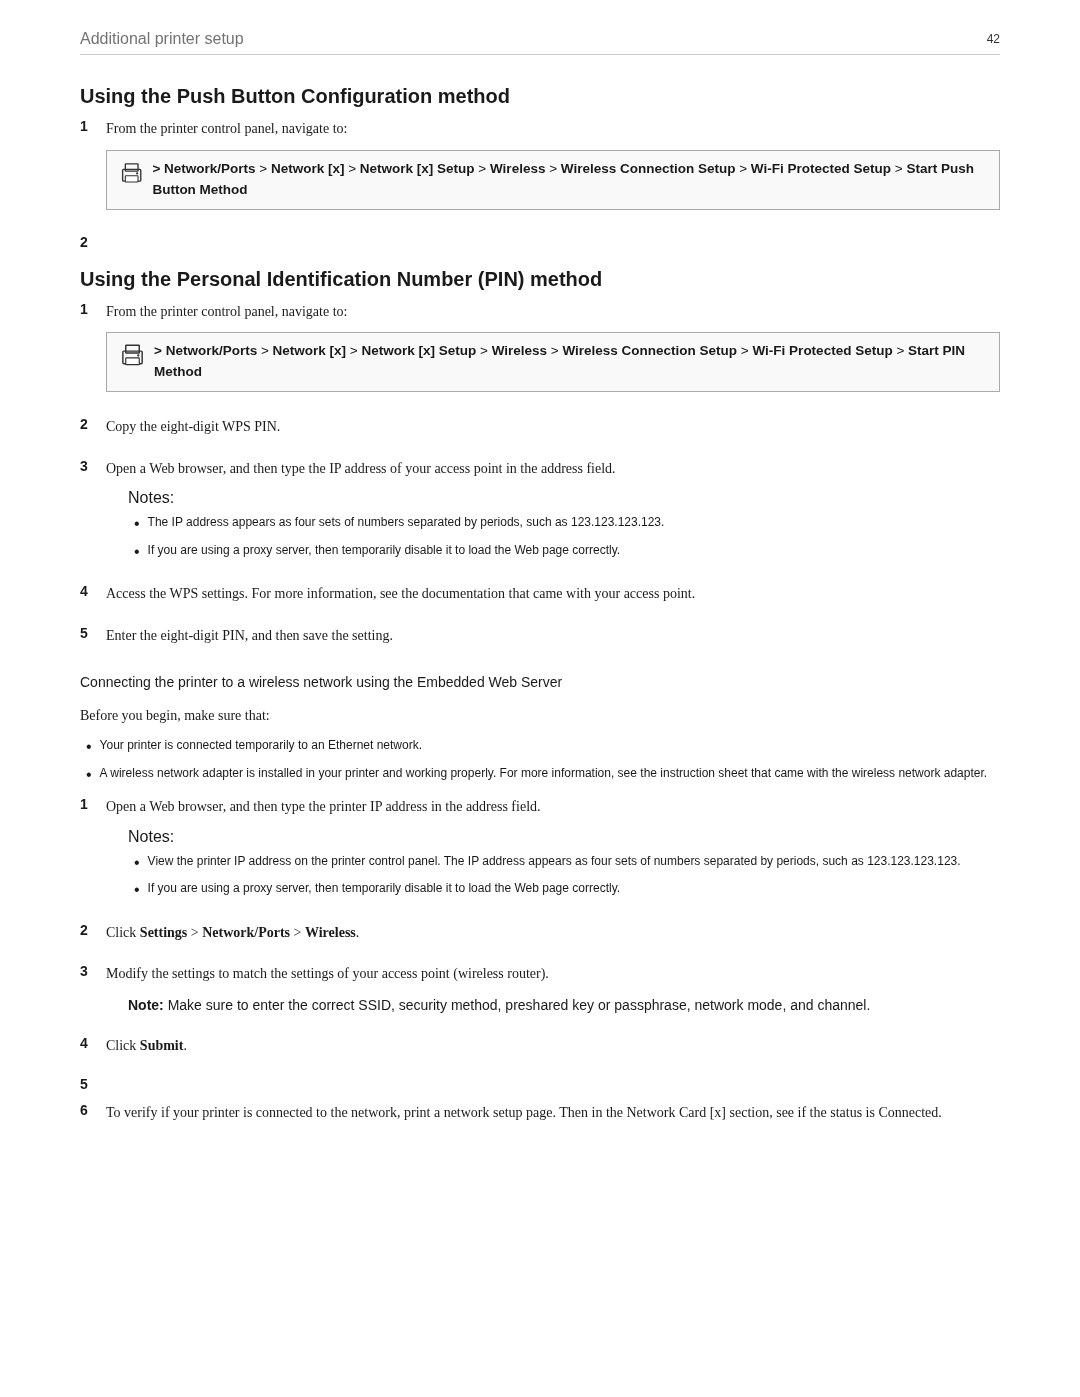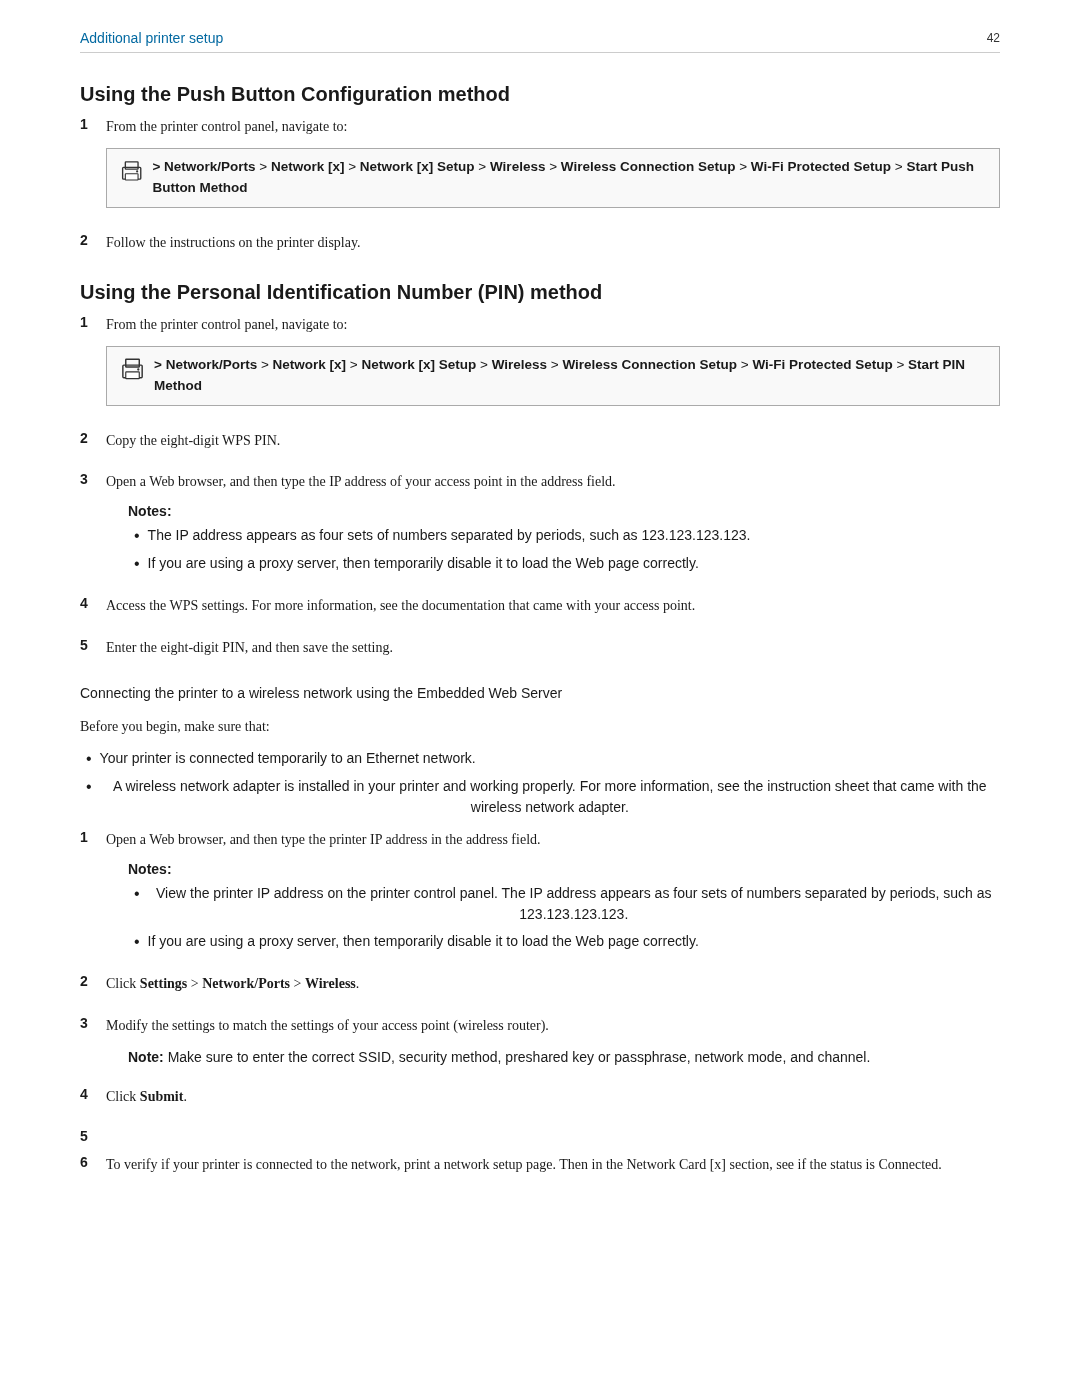--- a/index.html
+++ b/index.html
@@ -27,22 +27,22 @@
     .page-header {
       display: flex;
       justify-content: space-between;
       align-items: center;
       border-bottom: 1px solid #cccccc;
       padding-bottom: 6px;
       margin-bottom: 30px;
     }
 
     .page-header-title {
-      font-size: 14px;
-      color: #0369a1;
+      font-size: 16px;
+      color: #737373;
     }
 
     .page-number {
       font-size: 12px;
       color: #333333;
     }
 
     .section-heading {
       font-size: 20px;
       font-weight: bold;
@@ -87,40 +87,39 @@
     }
 
     .plain-text {
       font-size: 14px;
       line-height: 1.55;
       margin-bottom: 10px;
       font-family: Liberation Serif, serif;
     }
 
     .notes-label {
-      font-weight: bold;
-      font-size: 14px;
+      font-weight: normal;
+      font-size: 16px;
       margin-top: 10px;
       margin-bottom: 6px;
     }
 
     .bullet-list {
       list-style: none;
       margin: 0 0 10px 0;
       padding: 0;
     }
 
     .bullet-list li {
       display: flex;
       align-items: flex-start;
-      font-size: 14px;
+      font-size: 12px;
       line-height: 1.55;
       margin-bottom: 5px;
       padding-left: 20px;
-      text-align: center;
     }
 
     .bullet-list li::before {
       content: "•";
       margin-right: 8px;
       margin-left: -14px;
       flex-shrink: 0;
       font-size: 16px;
       line-height: 1.4;
     }
@@ -181,21 +180,20 @@
           </svg>
           <div class="nav-text">
             <b>&gt; Network/Ports</b> &gt; <b>Network [x]</b> &gt; <b>Network [x] Setup</b> &gt; <b>Wireless</b> &gt; <b>Wireless Connection Setup</b> &gt; <b>Wi-Fi Protected Setup</b> &gt; <b>Start Push Button Method</b>
           </div>
         </div>
       </div>
     </div>
 
     <div class="numbered-item">
       <span class="num">2</span>
-      <div class="content plain-text">Follow the instructions on the printer display.</div>
     </div>
   </div>
 
   <div>
     <div class="section-heading">Using the Personal Identification Number (PIN) method</div>
 
     <div class="numbered-item">
       <span class="num">1</span>
       <div class="content">
         <div class="plain-text">From the printer control panel, navigate to:</div>

